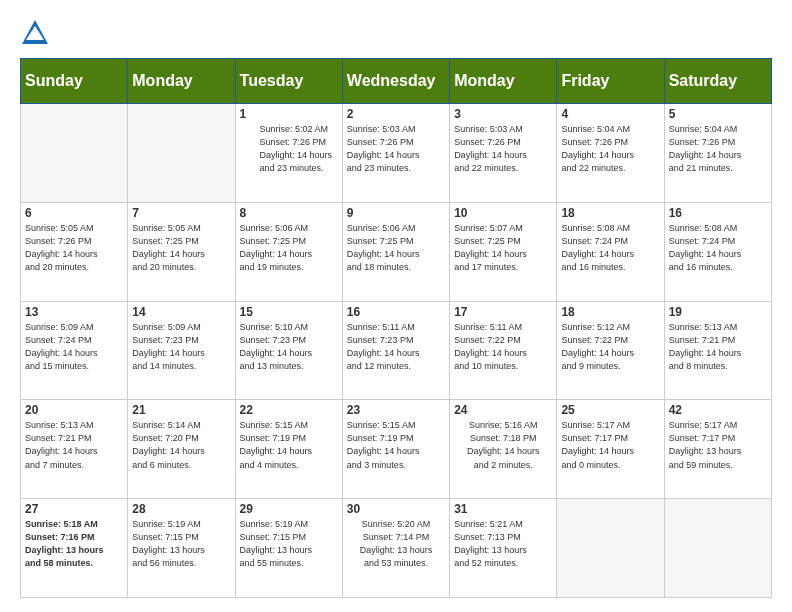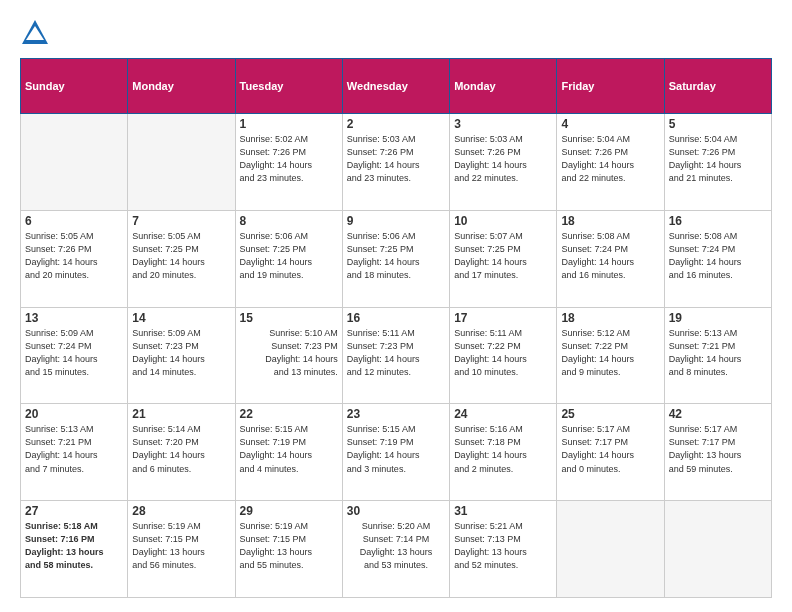--- a/index.html
+++ b/index.html
@@ -61,25 +61,25 @@
       color: #555;
     }
     .calendar {
       flex: 1;
       border: 1px solid #ccc;
       border-collapse: collapse;
       width: 100%;
       table-layout: fixed;
     }
     .calendar th {
-      background: #be185d;
+      background: #4d7c0f;
       color: #fff;
-      font-size: 11px;
-      font-weight: bold;
-      padding: 21px 4px;
+      font-size: 16px;
+      font-weight: bold;
+      padding: 13px 4px;
       text-align: left;
       border: 1px solid #1a5a9a;
     }
     .calendar td {
       vertical-align: top;
       border: 1px solid #ccc;
       padding: 3px 4px;
       font-size: 9.5px;
       color: #333;
       background: #fff;
@@ -132,21 +132,21 @@
           <th>Friday</th>
           <th>Saturday</th>
         </tr>
     </thead>
     <tbody id="calendar-body">
     <tr>
           <td class="empty"></td>
           <td class="empty"></td>
           <td>
             <span class="day-num">1</span>
-            <div class="day-info" style="white-space: pre-line;">Sunrise: 5:02 AM
+            <div class="day-info" style="white-space: pre-line; margin-left: 20px;">Sunrise: 5:02 AM
 Sunset: 7:26 PM
 Daylight: 14 hours
 and 23 minutes.</div>
           </td>
           <td>
             <span class="day-num">2</span>
             <div class="day-info" style="white-space: pre-line;">Sunrise: 5:03 AM
 Sunset: 7:26 PM
 Daylight: 14 hours
 and 23 minutes.</div>
@@ -234,21 +234,21 @@
           </td>
           <td>
             <span class="day-num">14</span>
             <div class="day-info" style="white-space: pre-line;">Sunrise: 5:09 AM
 Sunset: 7:23 PM
 Daylight: 14 hours
 and 14 minutes.</div>
           </td>
           <td>
             <span class="day-num">15</span>
-            <div class="day-info" style="white-space: pre-line; text-align: right;">Sunrise: 5:10 AM
+            <div class="day-info" style="white-space: pre-line;">Sunrise: 5:10 AM
 Sunset: 7:23 PM
 Daylight: 14 hours
 and 13 minutes.</div>
           </td>
           <td>
             <span class="day-num">16</span>
             <div class="day-info" style="white-space: pre-line;">Sunrise: 5:11 AM
 Sunset: 7:23 PM
 Daylight: 14 hours
 and 12 minutes.</div>
@@ -299,21 +299,21 @@
           </td>
           <td>
             <span class="day-num">23</span>
             <div class="day-info" style="white-space: pre-line;">Sunrise: 5:15 AM
 Sunset: 7:19 PM
 Daylight: 14 hours
 and 3 minutes.</div>
           </td>
           <td>
             <span class="day-num">24</span>
-            <div class="day-info" style="white-space: pre-line;">Sunrise: 5:16 AM
+            <div class="day-info" style="white-space: pre-line; text-align: center;">Sunrise: 5:16 AM
 Sunset: 7:18 PM
 Daylight: 14 hours
 and 2 minutes.</div>
           </td>
           <td>
             <span class="day-num">25</span>
             <div class="day-info" style="white-space: pre-line;">Sunrise: 5:17 AM
 Sunset: 7:17 PM
 Daylight: 14 hours
 and 0 minutes.</div>

